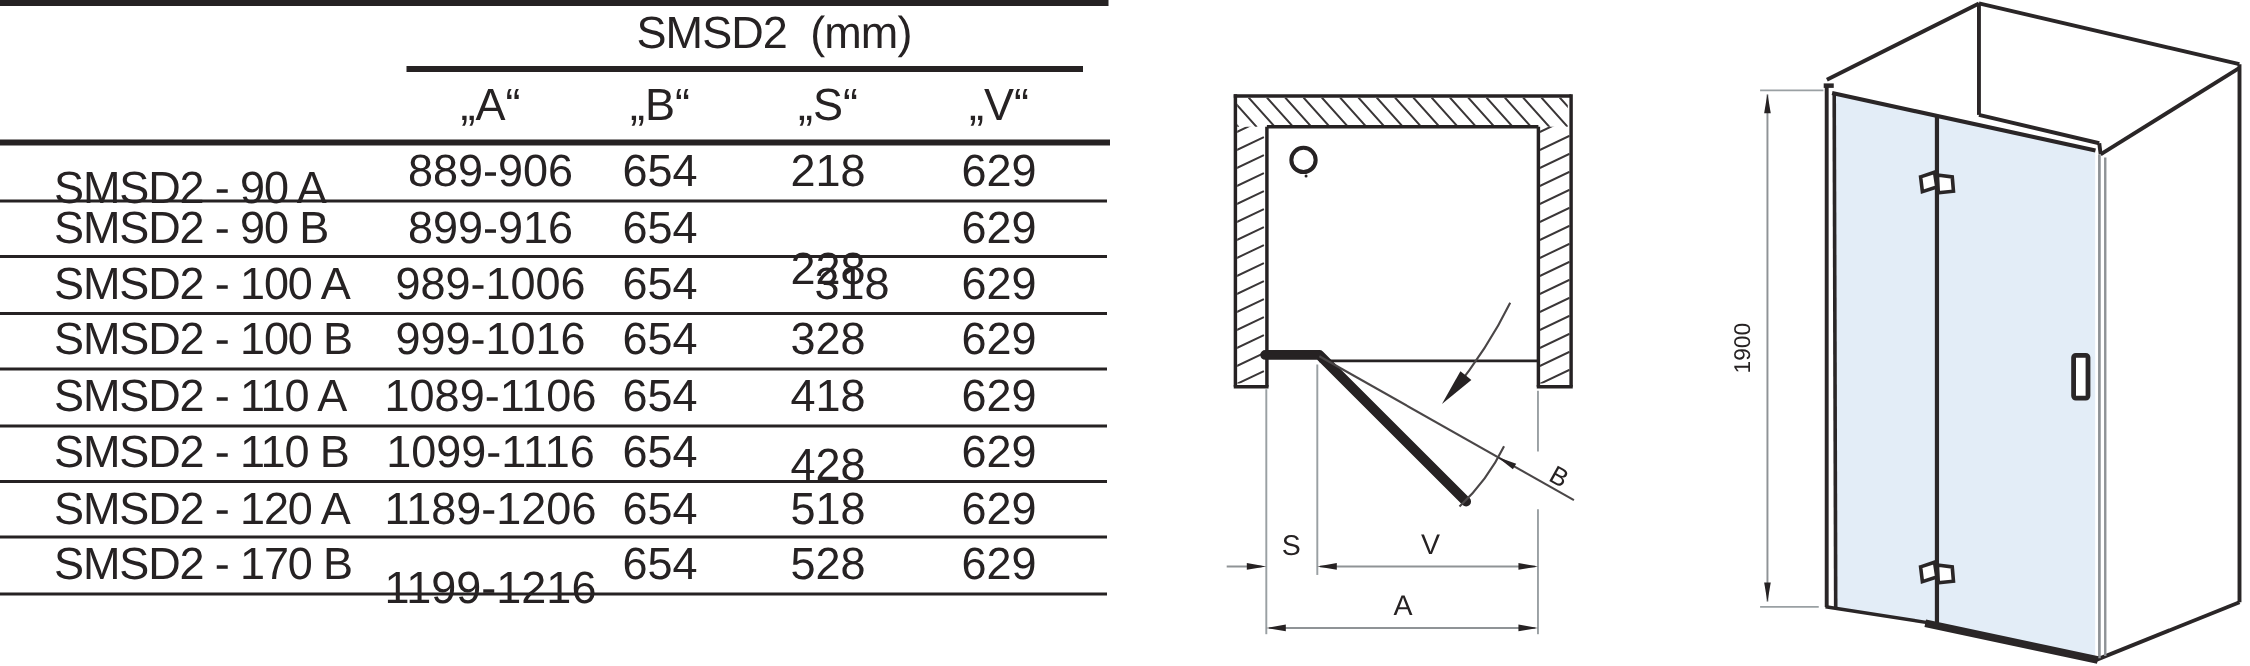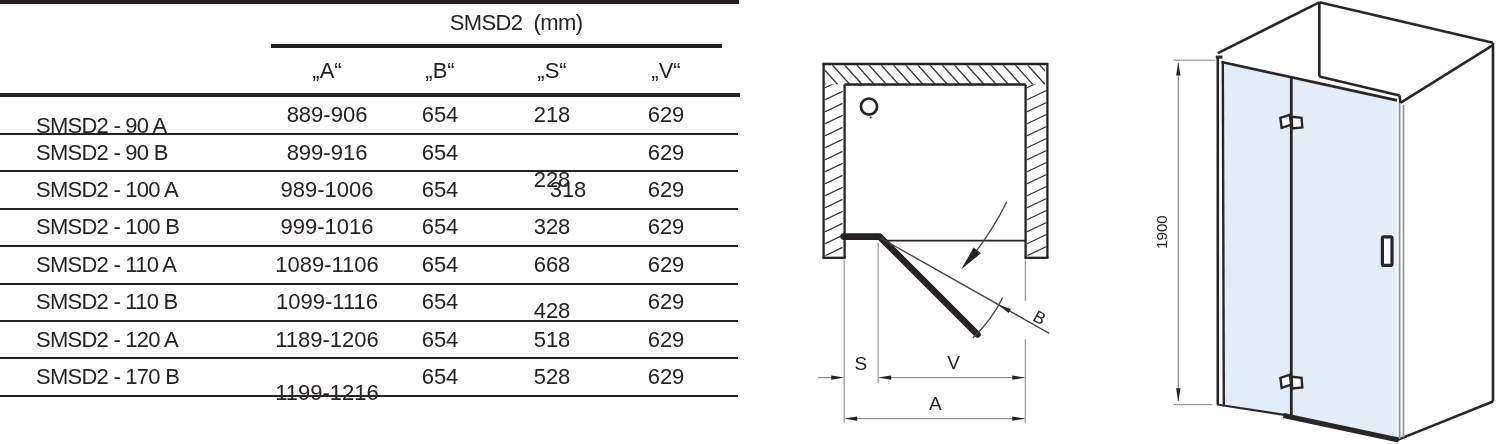--- a/index.html
+++ b/index.html
@@ -1,19 +1,19 @@
 <!DOCTYPE html>
 <html><head>
 <meta charset="utf-8">
 <style>
   html,body{margin:0;padding:0;}
   body{width:1500px;height:444px;background:#ffffff;overflow:hidden;position:relative;
        font-family:"Liberation Sans", sans-serif;color:#262223;}
   .ln{position:absolute;background:#262223;}
-  .t{position:absolute;font-size:22px;line-height:22px;white-space:pre;will-change:transform;}
+  .t{position:absolute;font-size:30px;line-height:22px;white-space:pre;will-change:transform;}
   .c{transform:translate(-50%,-50%);}
   .l{transform:translate(0,-50%);letter-spacing:-0.75px;}
 </style>
 </head>
 <body>
 
 <div class="ln" style="left:0;top:0;width:739px;height:3.9px;"></div>
 <div class="ln" style="left:271px;top:43.7px;width:451px;height:4px;"></div>
 <div class="ln" style="left:0;top:93px;width:740px;height:4.4px;"></div>
 <div class="ln" style="left:0;top:132.9px;width:738px;height:2px;"></div>
@@ -51,21 +51,21 @@
 
 <div class="t l" style="left:36px;top:227.4px;">SMSD2 - 100 B</div>
 <div class="t c" style="left:327px;top:227.4px;">999-1016</div>
 <div class="t c" style="left:440px;top:227.4px;">654</div>
 <div class="t c" style="left:552px;top:227.4px;">328</div>
 <div class="t c" style="left:666px;top:227.4px;">629</div>
 
 <div class="t l" style="left:36px;top:264.8px;">SMSD2 - 110 A</div>
 <div class="t c" style="left:327px;top:264.8px;">1089-1106</div>
 <div class="t c" style="left:440px;top:264.8px;">654</div>
-<div class="t c" style="left:552px;top:264.8px;">668</div>
+<div class="t c" style="left:552px;top:264.8px;">418</div>
 <div class="t c" style="left:666px;top:264.8px;">629</div>
 
 <div class="t l" style="left:36px;top:302.2px;">SMSD2 - 110 B</div>
 <div class="t c" style="left:327px;top:302.2px;">1099-1116</div>
 <div class="t c" style="left:440px;top:302.2px;">654</div>
 <div class="t c" style="left:552px;top:311px;">428</div>
 <div class="t c" style="left:666px;top:302.2px;">629</div>
 
 <div class="t l" style="left:36px;top:339.6px;">SMSD2 - 120 A</div>
 <div class="t c" style="left:327px;top:339.6px;">1189-1206</div>

